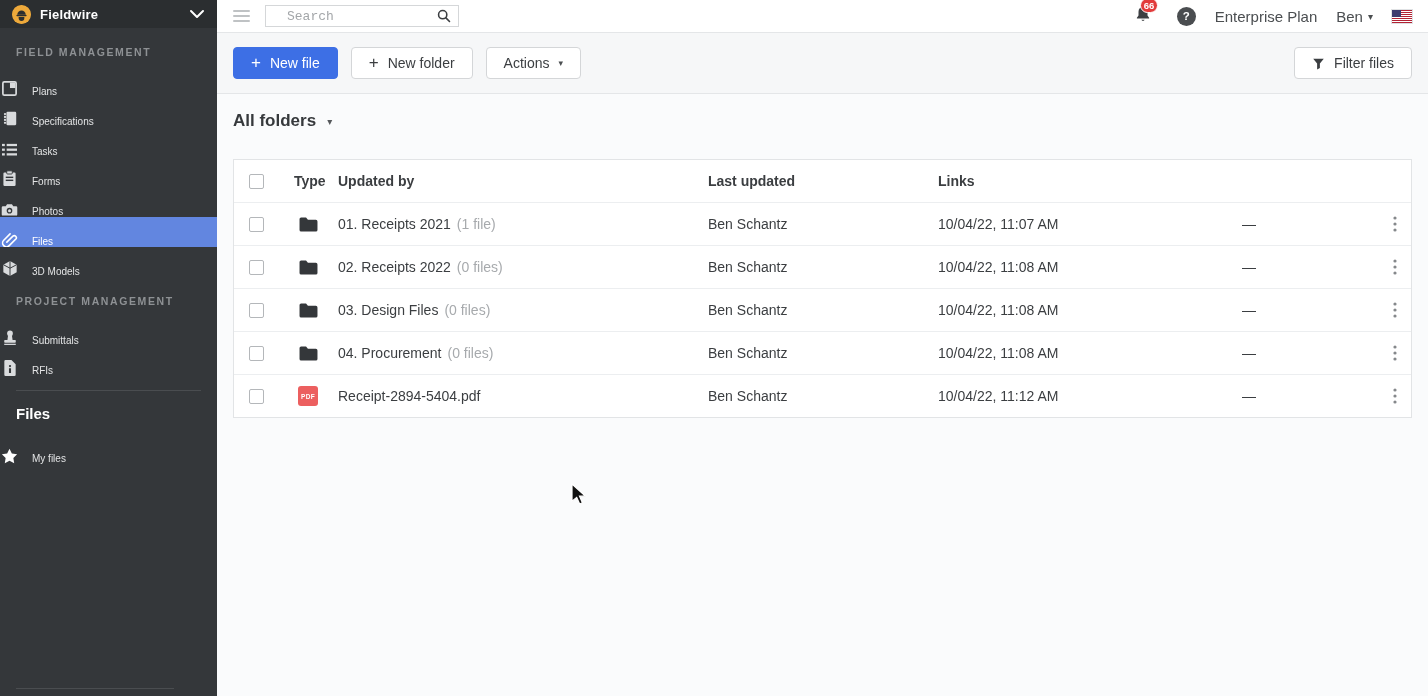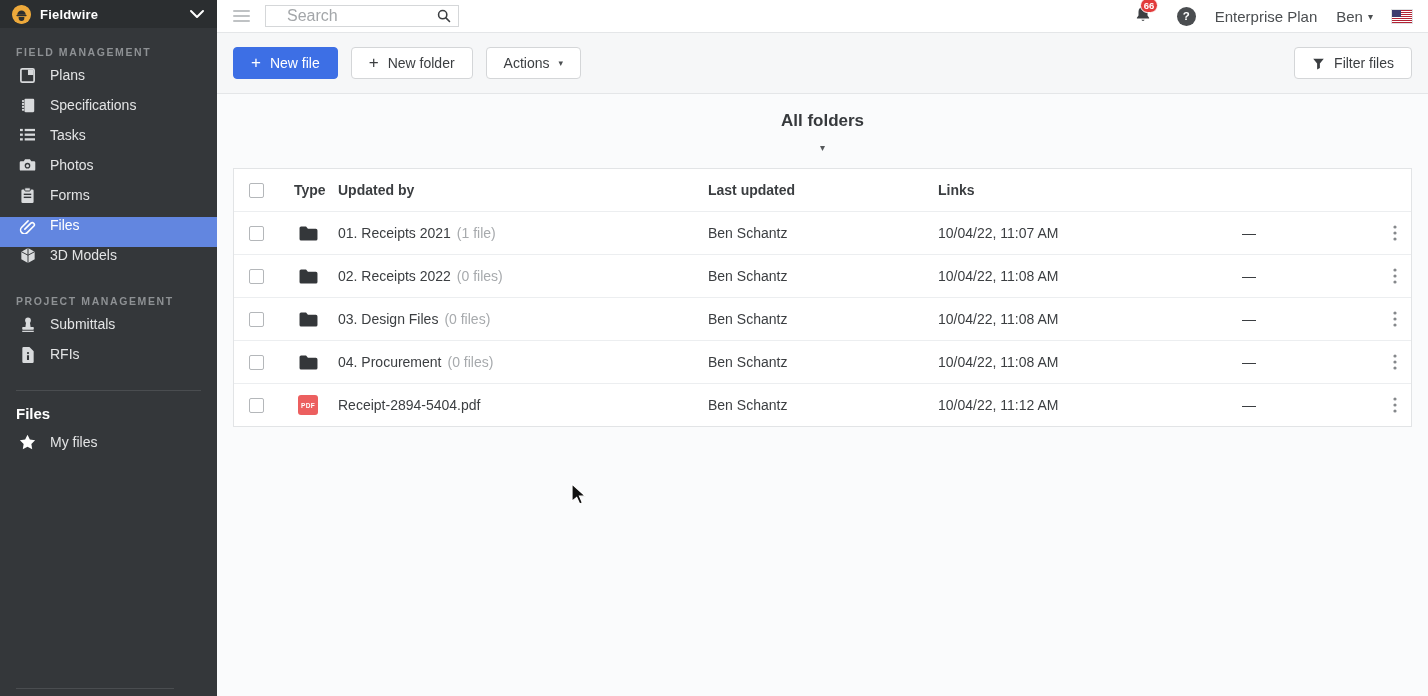--- a/index.html
+++ b/index.html
@@ -7,55 +7,55 @@
   body { font-family:"Liberation Sans","DejaVu Sans",sans-serif; background:#fafbfc; color:#3b3e41; }
   .app { display:flex; width:1428px; height:696px; position:relative; }
 
   
   .sidebar { width:217px; min-width:217px; background:#34373a; color:#e3e4e5; position:relative; }
   .logo-bar { height:28px; background:#2b2e30; display:flex; align-items:center; padding:0 12px; }
   .logo-badge { width:19px; height:19px; border-radius:50%; background:#eda93b; display:flex; align-items:center; justify-content:center; }
   .logo-name { color:#fff; font-weight:bold; font-size:13px; margin-left:9px; letter-spacing:.2px; }
   .logo-chev { margin-left:auto; display:flex; }
   .nav-section-title { color:#8e9194; font-size:10.5px; font-weight:bold; letter-spacing:1.6px; padding:18px 16px 9px 16px; }
-  .nav-item { height:30px; display:flex; align-items:flex-start; padding:0 18px; font-size:14px; color:#e3e4e5; cursor:pointer; }
+  .nav-item { height:30px; display:flex; align-items:flex-end; padding:0 0; font-size:10px; color:#e3e4e5; cursor:pointer; }
   .nav-item .nav-ic { width:19px; display:flex; justify-content:center; margin-right:13px; }
   .nav-item.active { background:#6286e0; color:#fff; }
   .side-divider { border-top:1px solid #4a4d50; margin:14px 16px 0 16px; }
   .files-heading { color:#fff; font-weight:bold; font-size:15px; padding:14px 16px 12px 16px; }
   .bottom-divider { position:absolute; bottom:7px; left:16px; width:158px; border-top:1px solid #4a4d50; }
 
   
   .main { flex:1; display:flex; flex-direction:column; background:#fafbfc; }
   .topbar { height:33px; background:#fff; border-bottom:1px solid #e4e6e8; display:flex; align-items:center; padding:0 16px; }
   .hamburger { display:flex; flex-direction:column; gap:3px; cursor:pointer; margin-right:15px; }
   .hamburger span { width:17px; height:2px; background:#bfc2c4; border-radius:1px; }
   .search-box { width:194px; height:22px; background:#fff; border:1px solid #d5d7d9; display:flex; align-items:center; padding:0 7px 0 10px; }
-  .search-box input { flex:1; border:none; outline:none; font-size:16px; color:#3b3e41; font-family:Liberation Sans, sans-serif; background:transparent; min-width:0; padding-left:11px; }
+  .search-box input { flex:1; border:none; outline:none; font-size:13px; color:#3b3e41; font-family:Liberation Mono, monospace; background:transparent; min-width:0; padding-left:11px; }
   .search-box input::placeholder { color:#a3a6a9; }
   .topbar-right { margin-left:auto; display:flex; align-items:center; gap:19px; }
   .bell-wrap { position:relative; cursor:pointer; margin-right:6px; }
   .notif-badge { position:absolute; top:-7px; left:6px; min-width:18px; height:15px; padding:0 3px; background:#e23b3b; border:1.5px solid #fff; border-radius:9px; color:#fff; font-size:9.5px; font-weight:bold; display:flex; align-items:center; justify-content:center; }
   .help-circle { width:19px; height:19px; border-radius:50%; background:#4a4d50; color:#fff; font-size:11.5px; font-weight:bold; display:flex; align-items:center; justify-content:center; cursor:pointer; }
   .plan-label { font-size:15px; color:#4b4e51; }
   .user-menu { font-size:15px; color:#4b4e51; cursor:pointer; display:flex; align-items:center; gap:5px; }
   .caret { font-size:10px; color:#4b4e51; }
   .flag { width:20px; height:13px; position:relative; box-shadow:0 0 0 1px #e0e2e4; background:repeating-linear-gradient(to bottom,#b22234 0 1px,#fff 1px 2px); cursor:pointer; }
   .flag::after { content:""; position:absolute; top:0; left:0; width:9px; height:7px; background:#3c3b6e; }
 
   .toolbar { height:61px; background:#f6f7f8; border-bottom:1px solid #e4e6e8; display:flex; align-items:center; padding:0 16px; gap:13px; }
   .btn { height:32px; border-radius:4px; font-size:14px; font-family:inherit; display:inline-flex; align-items:center; gap:9px; padding:0 17px; cursor:pointer; }
   .btn-primary { background:#3d6fe5; border:1px solid #3d6fe5; color:#fff; }
   .btn-default { background:#fff; border:1px solid #d4d6d8; color:#3b3e41; }
   .plus { font-size:17px; line-height:1; font-weight:normal; margin-top:-1px; }
   .btn .caret { font-size:9px; }
   .btn-filter { margin-left:auto; }
 
   .content { flex:1; padding:16px; }
-  .heading-row { display:flex; align-items:center; gap:11px; margin:1px 0 15px 0;flex-direction:column; }
+  .heading-row { display:flex; align-items:center; gap:11px; margin:1px 0 28px 0; }
   .page-title { font-size:17px; font-weight:bold; color:#36393c; }
   .heading-caret { font-size:10px; color:#55585b; cursor:pointer; }
 
   .table-card { background:#fff; border:1px solid #e2e4e6; border-radius:0; }
   .trow { display:grid; grid-template-columns:38px 66px 370px 230px 304px 137px 1fr; align-items:center; height:43px; }
   .trow + .trow { border-top:1px solid #eceef0; }
   .trow.header { height:42px; font-weight:bold; color:#3a3d40; font-size:14px; }
   .cell { font-size:14px; color:#3b3e41; }
   .cell-check { display:flex; justify-content:flex-end; padding-right:8px; }
   .checkbox { width:15px; height:15px; border:1px solid #b4b7ba; border-radius:2px; background:#fff; cursor:pointer; }
@@ -123,38 +123,38 @@
             <rect x="1" y="7" width="3" height="2.4" fill="#d9dbdd"></rect>
             <rect x="6" y="7" width="11" height="2.4" fill="#d9dbdd"></rect>
             <rect x="1" y="12" width="3" height="2.4" fill="#d9dbdd"></rect>
             <rect x="6" y="12" width="11" height="2.4" fill="#d9dbdd"></rect>
           </svg>
         </span>
       <span class="nav-label">Tasks</span>
     </div>
     <div class="nav-item">
       <span class="nav-ic">
-          <svg width="17" height="15" viewBox="0 0 18 16">
-            <path d="M2 4.5h3l1.4-2.2h5.2L13 4.5h3a1.3 1.3 0 0 1 1.3 1.3v7.4A1.3 1.3 0 0 1 16 14.5H2A1.3 1.3 0 0 1 .7 13.2V5.8A1.3 1.3 0 0 1 2 4.5z" fill="#d9dbdd"></path>
-            <circle cx="9" cy="9.2" r="3" fill="#34373a"></circle>
-            <circle cx="9" cy="9.2" r="1.6" fill="#d9dbdd"></circle>
-          </svg>
-        </span>
-      <span class="nav-label">Photos</span>
-    </div>
-    <div class="nav-item">
-      <span class="nav-ic">
           <svg width="15" height="17" viewBox="0 0 16 18">
             <rect x="1.5" y="2.5" width="13" height="14.5" rx="1.3" fill="#d9dbdd"></rect>
             <rect x="5" y="0.8" width="6" height="3.4" rx="1" fill="#d9dbdd" stroke="#34373a" stroke-width="1"></rect>
             <rect x="4" y="7" width="8" height="1.5" fill="#34373a"></rect>
             <rect x="4" y="10.2" width="8" height="1.5" fill="#34373a"></rect>
           </svg>
         </span>
       <span class="nav-label">Forms</span>
+    </div>
+    <div class="nav-item">
+      <span class="nav-ic">
+          <svg width="17" height="15" viewBox="0 0 18 16">
+            <path d="M2 4.5h3l1.4-2.2h5.2L13 4.5h3a1.3 1.3 0 0 1 1.3 1.3v7.4A1.3 1.3 0 0 1 16 14.5H2A1.3 1.3 0 0 1 .7 13.2V5.8A1.3 1.3 0 0 1 2 4.5z" fill="#d9dbdd"></path>
+            <circle cx="9" cy="9.2" r="3" fill="#34373a"></circle>
+            <circle cx="9" cy="9.2" r="1.6" fill="#d9dbdd"></circle>
+          </svg>
+        </span>
+      <span class="nav-label">Photos</span>
     </div>
     <div class="nav-item active">
       <span class="nav-ic">
           <svg width="17" height="17" viewBox="0 0 18 18">
             <path d="M6.2 12.9 12.6 6.5a2.2 2.2 0 0 1 3.1 3.1l-7 7a4.1 4.1 0 0 1-5.8-5.8L9.6 4.1" fill="none" stroke="#fff" stroke-width="1.7" stroke-linecap="round"></path>
           </svg>
         </span>
       <span class="nav-label">Files</span>
     </div>
     <div class="nav-item">

